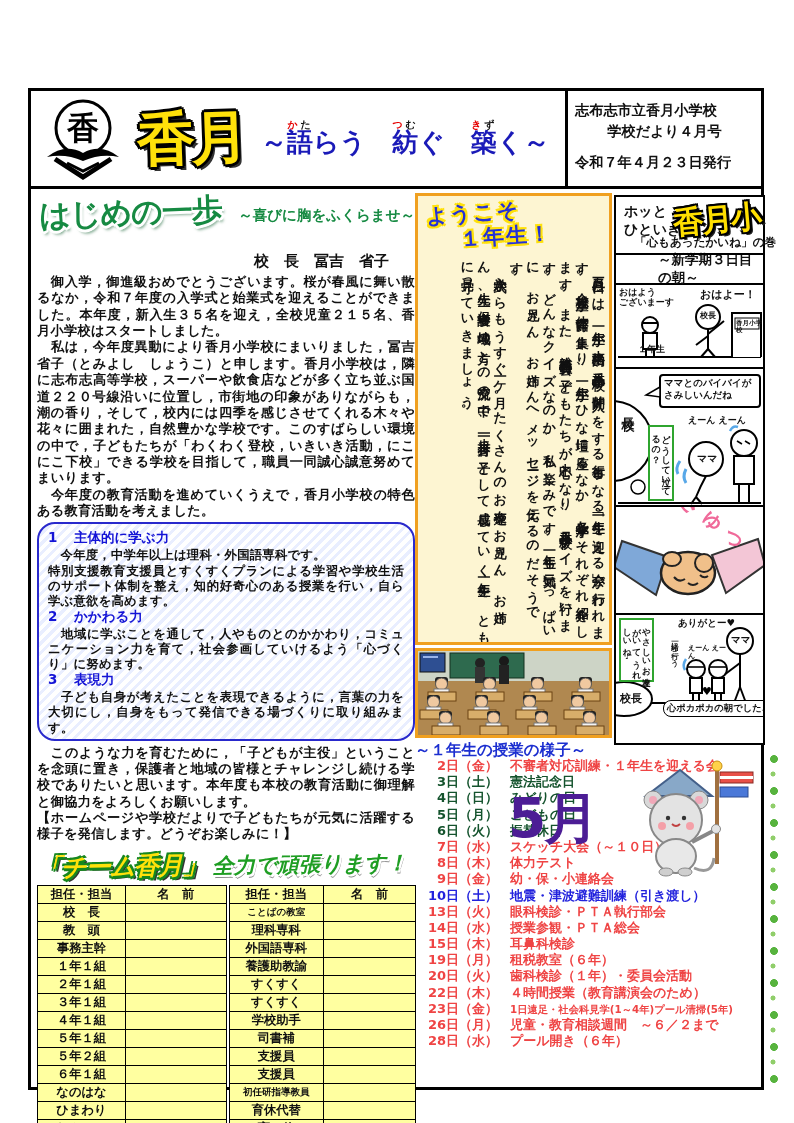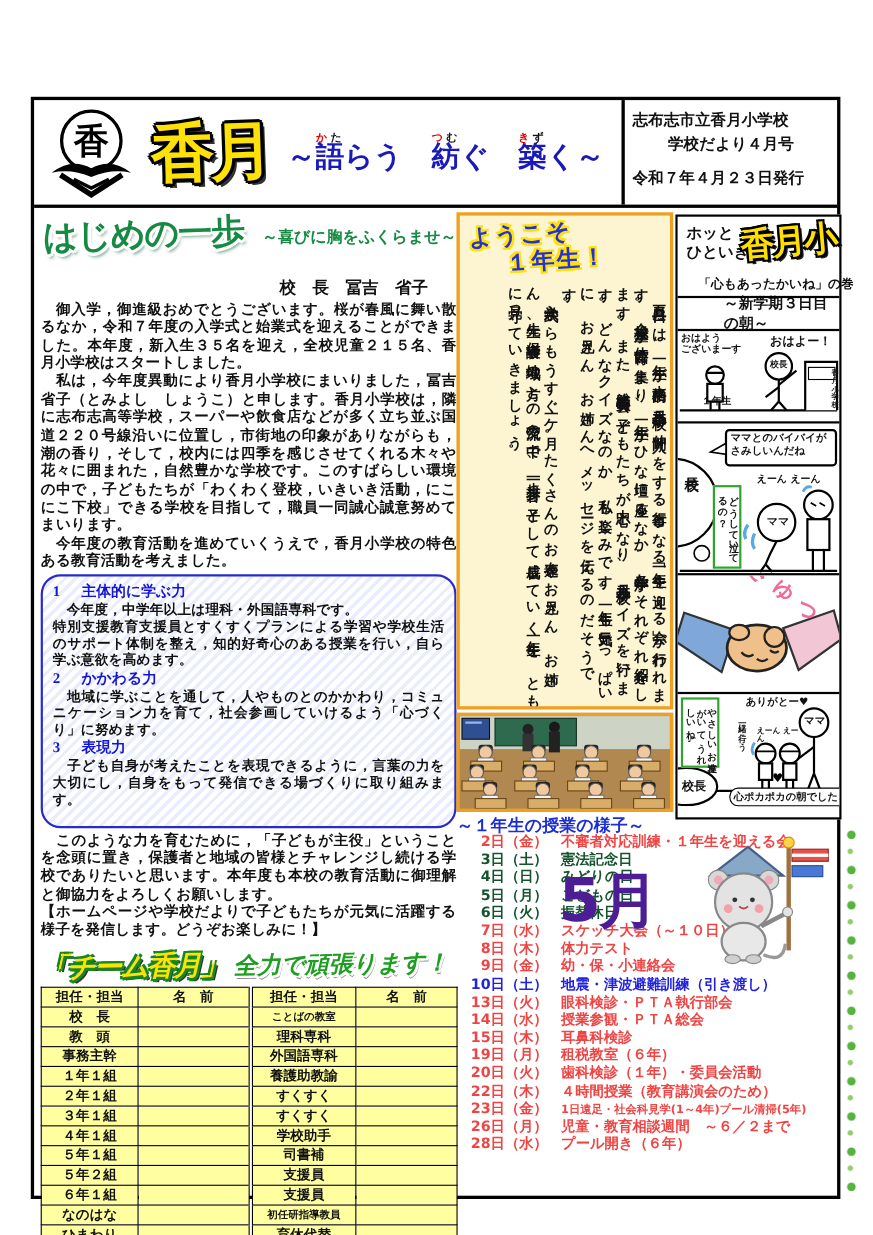--- a/index.html
+++ b/index.html
@@ -35,21 +35,21 @@
     text-shadow: -2px -2px 0 #fff, 2px -2px 0 #fff, -2px 2px 0 #fff, 2px 2px 0 #fff,
                  -3px 0 0 #fff, 3px 0 0 #fff, 0 -3px 0 #fff, 0 3px 0 #fff, 2px 4px 3px rgba(10,90,40,.55); }
   .headline-sub { position: absolute; right: 0; top: 12px; color: #168a42;
                   font-size: 14.5px; font-weight: 900; }
   .byline { text-align: right; padding-right: 26px; font-size: 15px; font-weight: 900;
             margin: 0 0 3px 0; }
   .body-p { font-size: 13.2px; font-weight: bold; line-height: 1.24; letter-spacing: 0.3px;
             text-align: justify; }
   .edu-box { margin: 3px 0 4px 0; border: 2.5px solid #2929cc; border-radius: 18px;
              background: repeating-linear-gradient(135deg, #e9eeff 0 3px, #ffffff 3px 7px);
-             padding: 5px 9px 16px 9px; font-family: Liberation Serif, serif; }
+             padding: 5px 9px 4px 9px; }
   .goal-title { color: #1414d6; font-size: 13.5px; font-weight: 900; }
   .goal-num { display: inline-block; width: 26px; }
   .goal-body { font-size: 12.4px; font-weight: bold; line-height: 1.22; letter-spacing: 0.2px;
                white-space: pre-line; text-align: justify; }
   .team-banner { margin: 5px 0 4px 0; white-space: nowrap; transform: rotate(-1deg); }
   .team-quote { font-style: italic; font-weight: 900; font-size: 25px; color: #ffe10a;
     text-shadow: -2px -2px 0 #17871f, 2px -2px 0 #17871f, -2px 2px 0 #17871f, 2px 2px 0 #17871f,
                  0 3px 0 #17871f, 3px 3px 0 #333; letter-spacing: -1px; }
   .team-rest { font-style: italic; font-weight: 900; font-size: 21.5px; color: #1f9e23;
     margin-left: 6px; letter-spacing: 0px;
@@ -88,21 +88,21 @@
   .cal-event { overflow: visible; }
   .cal-event.small { font-size: 10.3px; }
   .c-black { color: #ef4444; } .c-red { color: #14532d; } .c-blue { color: #2222dd; }
   .month-label { position: absolute; left: 88px; top: 24px; font-size: 55px; font-weight: 900;
                  color: #4c1d95; letter-spacing: -2px; z-index: 1; }
   .mascot { position: absolute; left: 198px; top: -2px; width: 140px; height: 125px; z-index: 1; }
 
   
   .comic { position: absolute; left: 583px; top: 104px; width: 151px; height: 550px;
            border: 2px solid #000; background: #fff; }
-  .comic-header { position: relative; height: 74px; border-bottom: 2px solid #000; }
+  .comic-header { position: relative; height: 58px; border-bottom: 2px solid #000; }
   .hot1 { position: absolute; left: 8px; top: 6px; font-size: 14px; font-weight: 900; }
   .hot2 { position: absolute; left: 8px; top: 24px; font-size: 14px; font-weight: 900; }
   .comic-title { position: absolute; right: 3px; top: 2px; font-size: 31px; font-weight: 900;
     color: #ffdf00; transform: rotate(-5deg); letter-spacing: -2px;
     text-shadow: -2px -2px 0 #000, 2px -2px 0 #000, -2px 2px 0 #000, 2px 2px 0 #000,
                  0 2px 0 #000, 0 -2px 0 #000, 3px 3px 0 #222; }
   .comic-volume { position: absolute; left: 16px; bottom: 3px; width: 100%; text-align: center;
                   font-size: 11.6px; font-weight: 900; }
   .scene-title { height: 30px; border-bottom: 2px solid #000; display: flex;
                  align-items: center; justify-content: center; font-size: 13.5px; font-weight: 900; padding-left: 42px; }
@@ -464,21 +464,21 @@
           <line x1="92" y1="64" x2="85" y2="72" stroke="#000" stroke-width="2"></line>
           <line x1="92" y1="64" x2="99" y2="72" stroke="#000" stroke-width="2"></line>
           <polyline points="116,72 116,28 145,28 145,72" fill="#fff" stroke="#000" stroke-width="2"></polyline>
           <rect x="119" y="33" width="24" height="11" fill="#fff" stroke="#000"></rect>
         </svg>
         <span class="ctext" style="left:3px;top:2px;font-size:9px;">おはよう</span>
         <span class="ctext" style="left:3px;top:12px;font-size:9px;">ございまーす</span>
         <span class="ctext" style="left:84px;top:4px;font-size:11px;">おはよー！</span>
         <span class="ctext" style="left:84px;top:27px;font-size:8px;">校長</span>
         <span class="ctext" style="left:22px;top:59px;font-size:9px;">１年生</span>
-        <span class="ctext" style="left:120px;top:35px;font-size:6.5px;margin-left:20px;">香月小学校</span>
+        <span class="ctext" style="left:120px;top:35px;font-size:6.5px;">香月小学校</span>
       </div>
 
       <div class="panel p2">
         <svg width="147" height="136" viewBox="0 0 147 136">
           <circle cx="-4" cy="72" r="40" fill="#fff" stroke="#000" stroke-width="2"></circle>
           <circle cx="22" cy="118" r="7" fill="#fff" stroke="#000" stroke-width="1.5"></circle>
           <rect x="44" y="6" width="100" height="32" rx="3" fill="#fff" stroke="#000" stroke-width="2"></rect>
           <polygon points="44,18 30,26 44,28" fill="#fff" stroke="#000" stroke-width="1.5"></polygon>
           <circle cx="90" cy="90" r="17" fill="#fff" stroke="#000" stroke-width="2"></circle>
           <path d="M90,107 Q84,118 80,128" fill="none" stroke="#000" stroke-width="2"></path>

